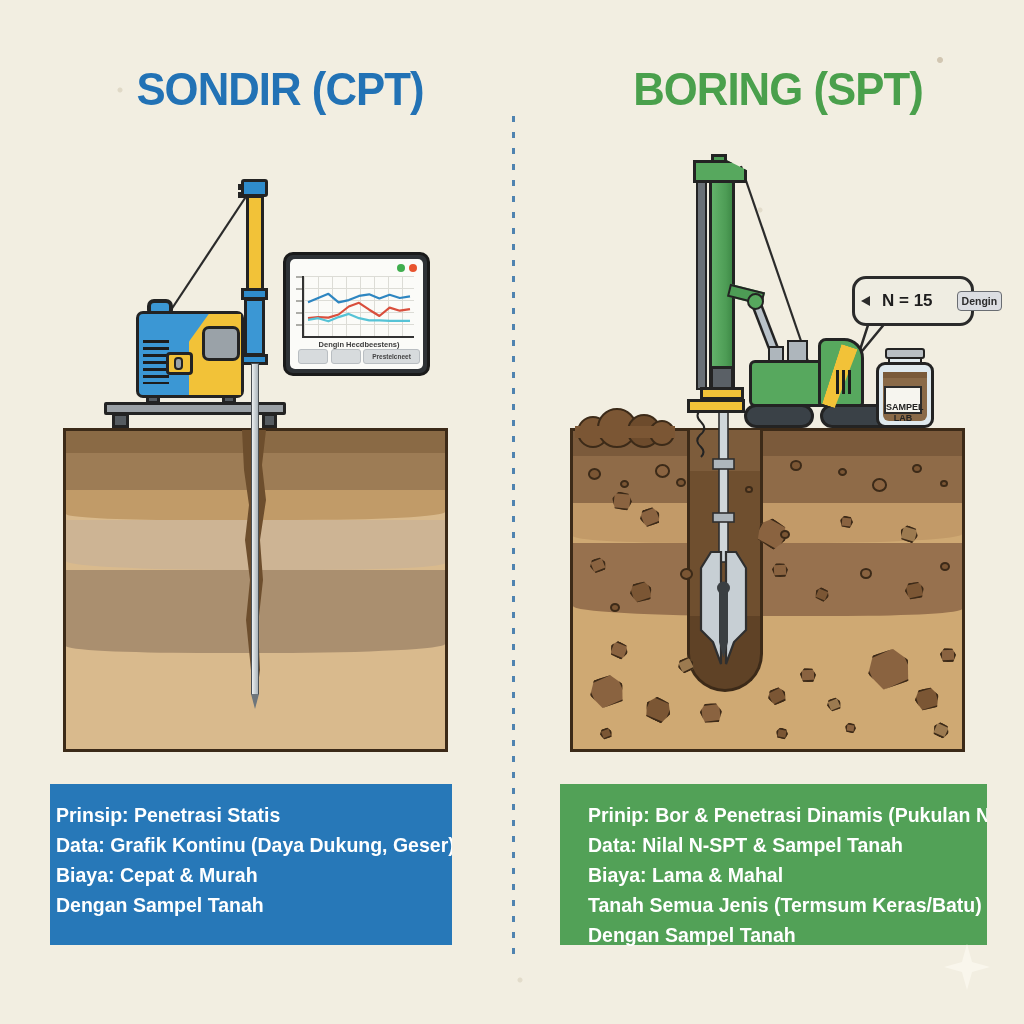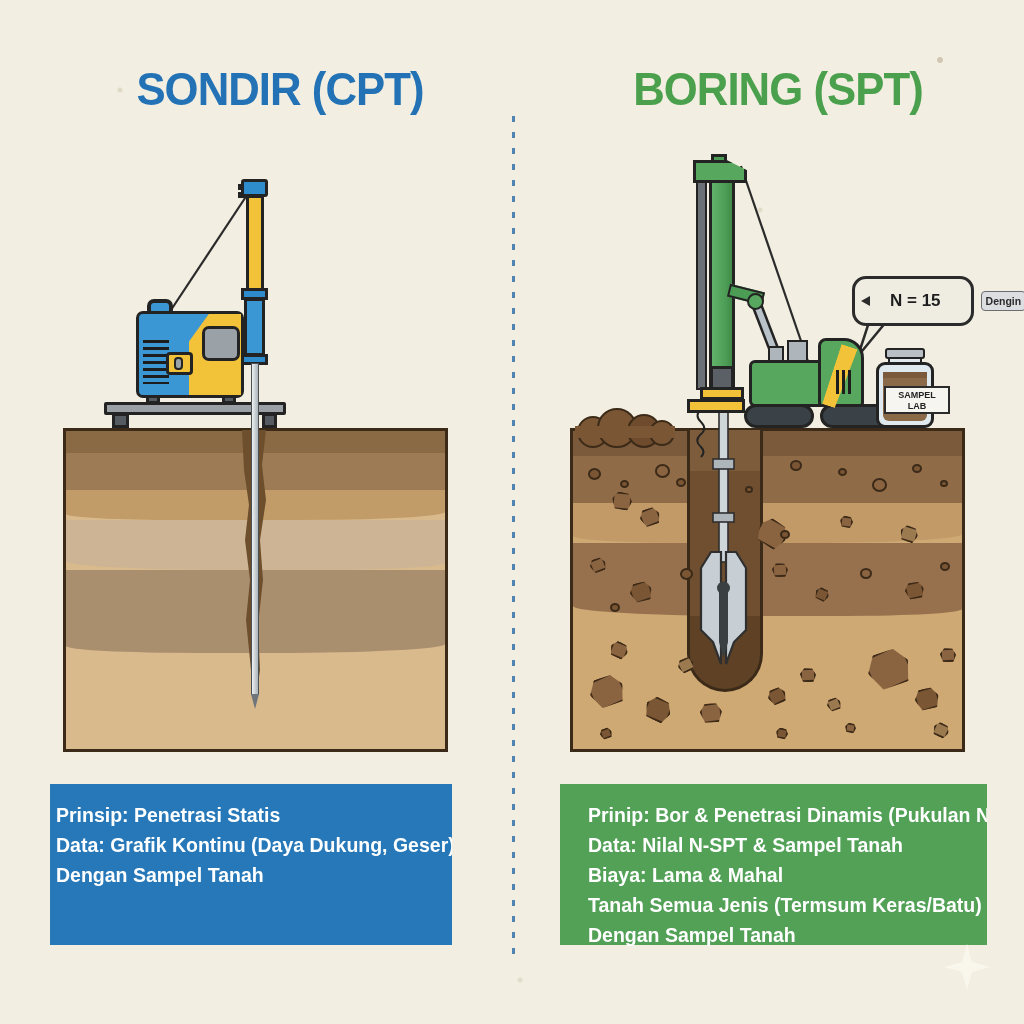--- a/index.html
+++ b/index.html
@@ -150,20 +150,40 @@
   <div class="part" style="left:238px;top:192px;width:7px;height:5px;background:#232323;"></div>
   <div class="part" style="left:241px;top:179px;width:27px;height:18px;background:#2f8ccc;border-radius:3px;"></div>
   <div class="part" style="left:246px;top:195px;width:18px;height:96px;background:#f2c238;"></div>
   <div class="part" style="left:241px;top:288px;width:27px;height:12px;background:#2f8ccc;"></div>
   <div class="part" style="left:244px;top:298px;width:21px;height:58px;background:#3b97d4;"></div>
   <div class="part" style="left:241px;top:354px;width:27px;height:11px;background:#2f8ccc;"></div>
 
   <div class="abs" style="left:251px;top:363px;width:8px;height:332px;background:linear-gradient(to right,#eef1f2,#aab4ba);border:1.5px solid #4a4f53;box-sizing:border-box;"></div>
   <div class="abs" style="left:251px;top:694px;width:0;height:0;border-left:4px solid transparent;border-right:4px solid transparent;border-top:15px solid #6e767c;"></div>
 
+  <div class="abs" style="left:283px;top:252px;width:147px;height:124px;background:#2e3236;border-radius:10px;border:3px solid #1a1a1a;box-sizing:border-box;">
+    <div class="abs" style="left:4px;top:4px;width:133px;height:110px;background:#fbfbf8;border-radius:5px;">
+      <div class="abs" style="right:18px;top:5px;width:8px;height:8px;border-radius:50%;background:#3fae4e;"></div>
+      <div class="abs" style="right:6px;top:5px;width:8px;height:8px;border-radius:50%;background:#e8542f;"></div>
+      <div class="abs" style="left:12px;top:17px;width:112px;height:62px;
+           border-left:2px solid #333;border-bottom:2px solid #333;box-sizing:border-box;
+           background-image:repeating-linear-gradient(to right,#dcdcd6 0 1px,transparent 1px 14px),repeating-linear-gradient(to bottom,#dcdcd6 0 1px,transparent 1px 12px);">
+        <svg id="mini-chart" width="110" height="60" viewBox="0 0 110 60" style="position:absolute;left:0;top:0;">
+            <polyline points="4.0,26.3 14.2,22.0 24.4,17.8 34.6,26.3 44.8,24.1 55.0,19.9 65.2,18.3 75.4,22.5 85.6,18.8 95.8,22.0 106.0,20.4" fill="none" stroke="#2e86c1" stroke-width="2.2" stroke-linejoin="round"></polyline>
+            <polyline points="4.0,42.2 14.2,41.1 24.4,41.6 34.6,38.5 44.8,30.5 55.0,26.8 65.2,33.7 75.4,40.0 85.6,31.6 95.8,34.7 106.0,33.1" fill="none" stroke="#d94f3d" stroke-width="2.2" stroke-linejoin="round"></polyline>
+            <polyline points="4.0,43.8 14.2,42.2 24.4,45.3 34.6,41.1 44.8,37.9 55.0,42.2 65.2,44.3 75.4,44.3 85.6,44.8 95.8,44.8 106.0,44.8" fill="none" stroke="#56c3d6" stroke-width="2.2" stroke-linejoin="round"></polyline>
+          </svg>
+      </div>
+      <div class="abs" style="left:6px;top:17px;width:6px;height:60px;background:repeating-linear-gradient(#9a9a94 0 2px,transparent 2px 12px);opacity:.8;"></div>
+      <div class="abs" style="left:14px;top:81px;width:110px;text-align:center;font-size:7.5px;color:#3a3a3a;font-weight:bold;">Dengin Hecdbeestens)</div>
+      <div class="btn-gray" style="left:8px;bottom:5px;width:28px;height:13px;"></div>
+      <div class="btn-gray" style="left:41px;bottom:5px;width:28px;height:13px;"></div>
+      <div class="btn-gray" style="left:73px;bottom:5px;width:55px;height:13px;font-size:6.5px;color:#444;text-align:center;line-height:13px;font-weight:bold;">Prestelcneet</div>
+    </div>
+  </div>
 
   <div class="part" style="left:696px;top:176px;width:11px;height:214px;background:#6a7076;border-width:2.5px;"></div>
 
   <div class="part" style="left:709px;top:180px;width:26px;height:212px;background:linear-gradient(to right,#63b26a,#4d9c55 70%,#3f8a47);"></div>
 
   <div class="part" style="left:711px;top:154px;width:16px;height:10px;background:#4d9c55;"></div>
   <div class="part" style="left:693px;top:160px;width:54px;height:23px;background:#57a85e;
        clip-path:polygon(0 0,62% 0,100% 45%,100% 100%,0 100%);"></div>
 
   <div class="part" style="left:728px;top:288px;width:36px;height:13px;background:#4d9c55;transform:rotate(14deg);border-width:2.5px;"></div>
@@ -175,43 +195,44 @@
 
   <div class="part" style="left:744px;top:404px;width:70px;height:24px;background:#3a4147;border-radius:12px;"></div>
   <div class="part" style="left:820px;top:404px;width:76px;height:24px;background:#3a4147;border-radius:12px;"></div>
   <div class="part" style="left:768px;top:346px;width:16px;height:16px;background:#aeb6bc;border-width:2.5px;"></div>
   <div class="part" style="left:787px;top:340px;width:21px;height:22px;background:#aeb6bc;border-width:2.5px;"></div>
   <div class="part" style="left:749px;top:360px;width:112px;height:47px;background:#57a85e;border-radius:6px;"></div>
   <div class="part" style="left:818px;top:338px;width:46px;height:69px;background:#57a85e;border-radius:8px 20px 4px 4px;"></div>
   <div class="abs" style="left:822px;top:341px;width:17px;height:63px;background:#f2c238;transform:rotate(18deg);transform-origin:bottom left;clip-path:polygon(0 0,100% 0,78% 100%,0 100%);"></div>
   <div class="abs" style="left:836px;top:370px;width:18px;height:24px;background:repeating-linear-gradient(to right,#1d1d1d 0 2.5px,transparent 2.5px 6px);"></div>
 
-  <div class="abs" style="left:852px;top:276px;width:122px;height:50px;background:#efede2;border:3px solid #2b2b2b;border-radius:14px;box-sizing:border-box;display:flex;align-items:center;padding:16px 6px;gap:20px;">
+  <div class="abs" style="left:852px;top:276px;width:122px;height:50px;background:#efede2;border:3px solid #2b2b2b;border-radius:14px;box-sizing:border-box;display:flex;align-items:center;padding:16px 6px;gap:12px;">
     <div style="width:0;height:0;border-top:5px solid transparent;border-bottom:5px solid transparent;border-right:9px solid #2b2b2b;"></div>
     <span style="font-weight:bold;font-size:17px;color:#1e1e1e;white-space:nowrap;">N = 15</span>
     <div style="width:2px;height:28px;background:#55585c;"></div>
     <span style="font-weight:bold;font-size:10.5px;color:#2b2b2b;background:#dcdee2;border:1.5px solid #6a6d72;border-radius:4px;padding:3px 4px;">Dengin</span>
   </div>
 
   <div class="abs" style="left:876px;top:348px;width:58px;height:82px;">
     <div class="part" style="left:9px;top:0;width:40px;height:11px;background:#b9bfc4;border-radius:3px;border-width:2.5px;"></div>
     <div class="part" style="left:12px;top:9px;width:34px;height:7px;background:#dfe9ee;border-width:2.5px;"></div>
     <div class="part" style="left:0;top:14px;width:58px;height:66px;background:#dfe9ee;border-radius:9px;">
       <div class="abs" style="left:4px;top:7px;width:44px;height:49px;background:#8a6a48;border-radius:2px 2px 6px 6px;"></div>
       <div class="abs" style="left:4px;top:7px;width:44px;height:6px;background:#7a5a3a;"></div>
-      <div class="abs" style="left:5px;top:21px;width:66px;height:28px;background:#f6f5ef;border:2px solid #2b2b2b;box-sizing:border-box;text-align:center;font-weight:bold;font-size:9px;line-height:11px;color:#232323;padding-top:2px;">
+      <div class="abs" style="left:5px;top:21px;width:38px;height:28px;background:#f6f5ef;border:2px solid #2b2b2b;box-sizing:border-box;text-align:center;font-weight:bold;font-size:9px;line-height:11px;color:#232323;padding-top:14px;">
         <div>SAMPEL</div>
         <div>LAB</div>
       </div>
     </div>
   </div>
 
   <div class="abs ibox" style="left:50px;top:784px;width:402px;height:161px;background:#2778b8;padding:16px 0 0 6px;box-sizing:border-box;">
     <div class="ibox-line">Prinsip: Penetrasi Statis</div>
     <div class="ibox-line">Data: Grafik Kontinu (Daya Dukung, Geser)</div>
+    <div class="ibox-line">Biaya: Cepat &amp; Murah</div>
     <div class="ibox-line">Dengan Sampel Tanah</div>
   </div>
   <div class="abs ibox" style="left:560px;top:784px;width:427px;height:161px;background:#52a157;padding:16px 0 0 28px;box-sizing:border-box;">
     <div class="ibox-line">Prinip: Bor &amp; Penetrasi Dinamis (Pukulan N-SPT)</div>
     <div class="ibox-line">Data:  Nilal N-SPT &amp; Sampel Tanah</div>
     <div class="ibox-line">Biaya: Lama &amp; Mahal</div>
     <div class="ibox-line">Tanah Semua Jenis (Termsum Keras/Batu)</div>
     <div class="ibox-line">Dengan Sampel Tanah</div>
   </div>
 

